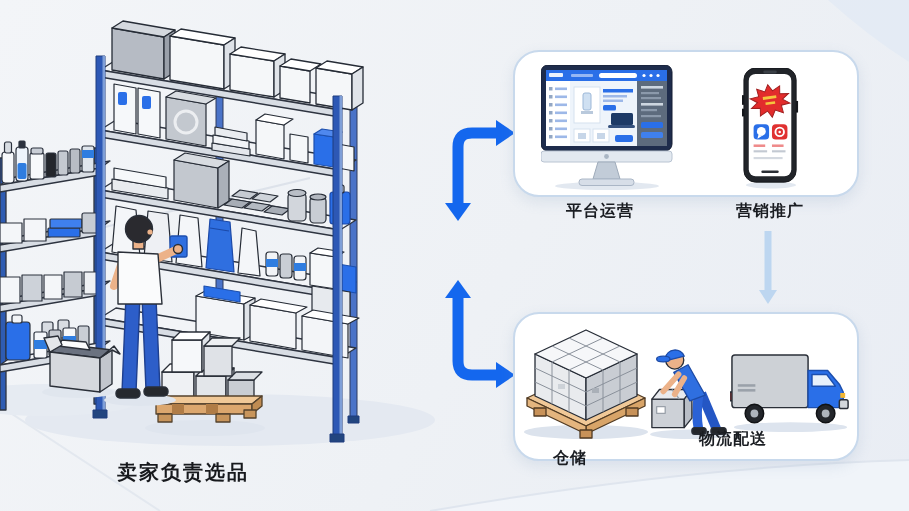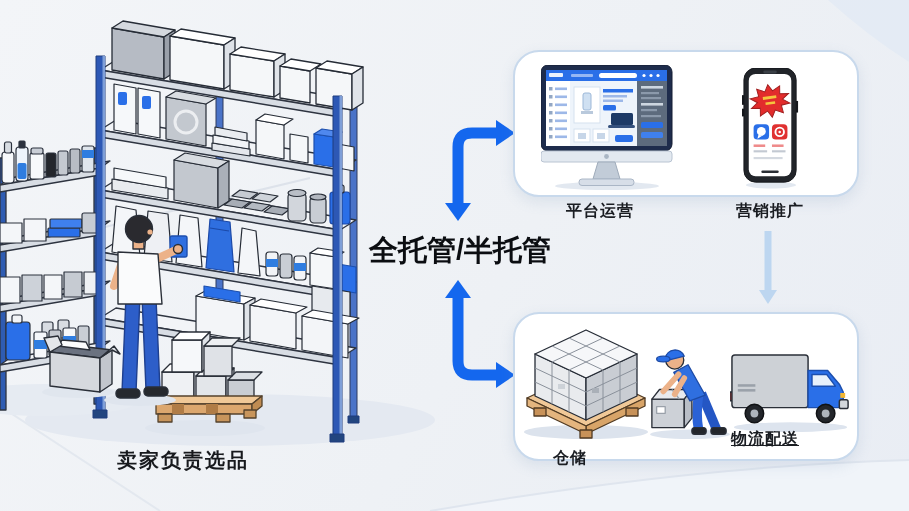--- a/index.html
+++ b/index.html
@@ -15,23 +15,23 @@
   }
   .panel-top{left:513px;top:50px;width:342px;height:143px;}
   .panel-bottom{left:513px;top:312px;width:342px;height:145px;}
   .lbl{
     position:absolute;color:#1a1d22;font-size:16px;font-weight:600;
     text-align:center;letter-spacing:1px;white-space:nowrap;
   }
   .lbl-platform{left:550px;top:201px;width:100px;}
   .lbl-marketing{left:716px;top:201px;width:108px;}
   .lbl-warehouse{left:530px;top:448px;width:80px;}
-  .lbl-logistics{left:717px;top:429px;width:96px;text-decoration:underline;}
+  .lbl-logistics{left:685px;top:429px;width:96px;}
   .lbl-seller{
-    position:absolute;left:103px;top:447px;width:160px;text-align:center;
+    position:absolute;left:103px;top:459px;width:160px;text-align:center;
     color:#17191d;font-size:20px;font-weight:600;letter-spacing:2px;white-space:nowrap;
   }
   .center-title{
     position:absolute;left:362px;top:231px;width:196px;text-align:center;
     color:#0b0d11;font-size:29px;font-weight:800;letter-spacing:0px;white-space:nowrap;
   }
   .ill{position:absolute;}
   svg{display:block;}
 </style>
 </head>
@@ -275,21 +275,20 @@
 
         <rect x="133" y="240" width="11" height="9" fill="#ecb289"></rect>
         <circle cx="139" cy="229" r="13.5" fill="#2a2a2f"></circle>
         <circle cx="150" cy="232" r="2.6" fill="#ecb289" stroke="none"></circle>
       </g>
     </g>
   </svg>
 
   <div class="lbl-seller">卖家负责选品</div>
 
-  <div class="center-title">全托管/半托管</div>
 
   <svg class="bg-svg" width="909" height="511" aria-hidden="true">
 
     <g>
       <path d="M458,204 L458,147 Q458,133 472,133 L497,133" fill="none" stroke="#1467ee" stroke-width="11"></path>
       <polygon points="445,203 471,203 458,221" fill="#1467ee"></polygon>
       <polygon points="496,120 496,146 515,133" fill="#1467ee"></polygon>
     </g>
 
     <g>

